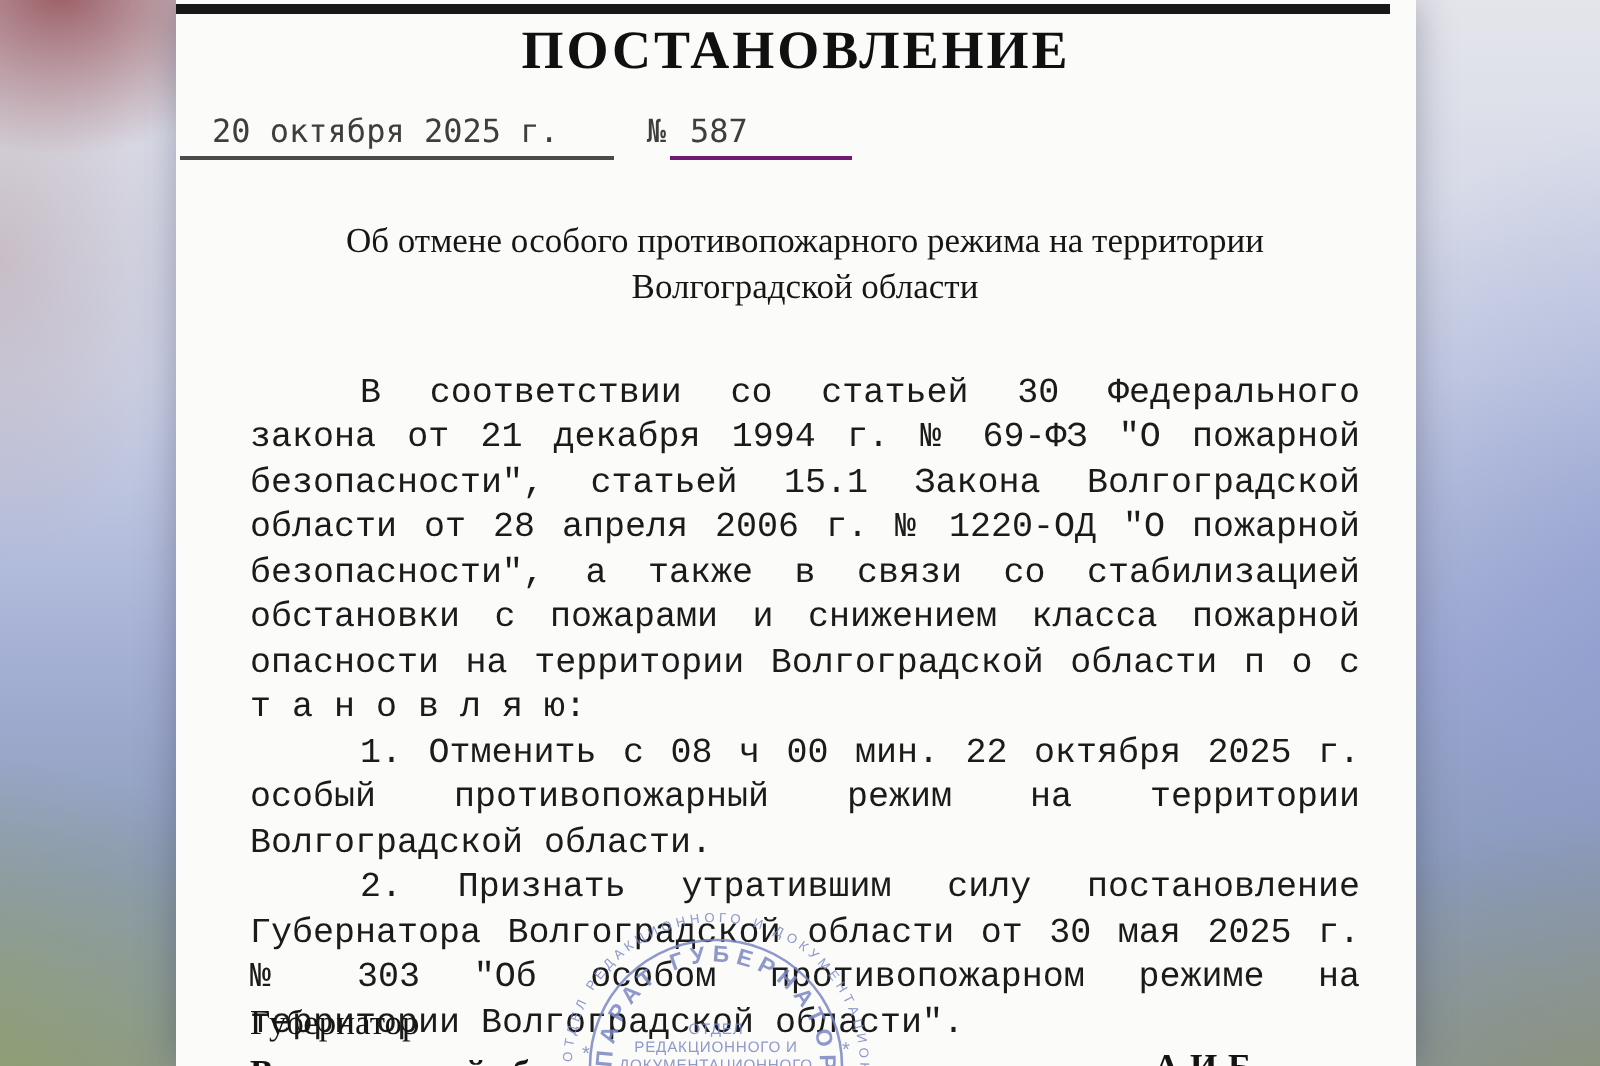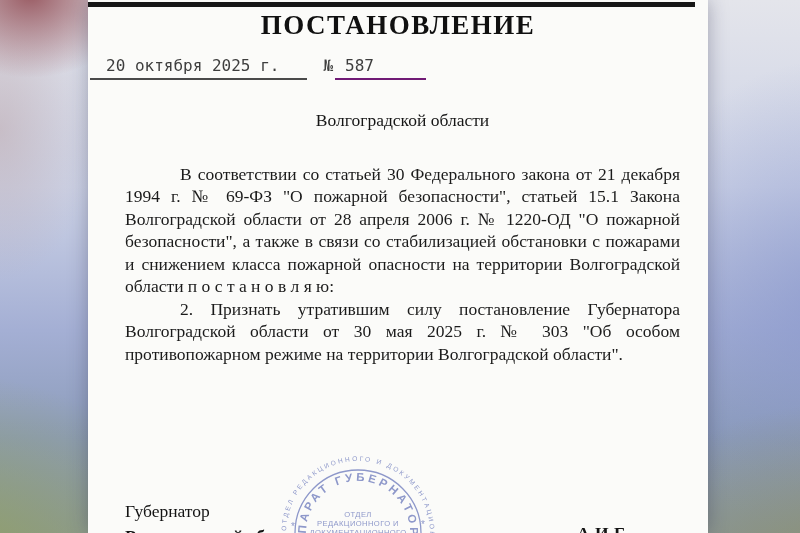--- a/index.html
+++ b/index.html
@@ -30,21 +30,21 @@
 
   .date-row { display:flex; align-items:flex-start; margin:15px 30px 0 2px;
               font-family:"DejaVu Sans Mono", monospace; font-size:16px; color:#3e3e3e; }
   .date-value { border-bottom:2px solid #4a4a4a; padding:0 28px 3px 16px; white-space:nowrap; }
   .no-sign  { margin-left:16px; padding-bottom:3px; }
   .no-value { border-bottom:2px solid #701a75; padding:0 52px 3px 10px; margin-left:2px; }
 
   .doc-title { margin:29px 28px 0 37px; text-align:center; font-size:17.5px; line-height:1.3; color:#161616; }
 
   .body-block { margin:31px 28px 0 37px; }
-  .body-block p { text-align:justify; text-indent:55px; font-size:17.5px; line-height:22.5px; color:#1b1b1b; }
+  .body-block p { text-align:justify; text-indent:55px; font-size:17.5px; line-height:22.5px; color:#1b1b1b;font-family:Liberation Mono, monospace; }
 
   .gov-line1 { position:absolute; left:37px; top:501px; font-weight:400; font-size:17.5px; color:#141414; }
   .gov-line2 { position:absolute; left:37px; top:526px; font-weight:700; font-size:17.5px; color:#141414; }
   .sig-initials { position:absolute; left:489px; top:523px; font-weight:700; font-size:17.5px; letter-spacing:0.5px; color:#141414; }
 
   .stamp { position:absolute; left:170px; top:433px; width:200px; height:200px; opacity:0.85; }
   .stamp text { fill:#7b87c2; font-family:"Liberation Sans", sans-serif; }
   .stamp .ring-t { font-size:6.6px; letter-spacing:2.2px; }
   .stamp .arc-t  { font-size:11.5px; letter-spacing:3.2px; font-weight:bold; }
   .stamp .ctr-t  { font-size:7.6px; letter-spacing:0.4px; text-anchor:middle; }
@@ -61,25 +61,27 @@
 
     <div class="doc-type">ПОСТАНОВЛЕНИЕ</div>
 
     <div class="date-row">
       <span class="date-value">20 октября 2025 г.</span>
       <span class="no-sign">№</span>
       <span class="no-value">587</span>
     </div>
 
     <div class="doc-title">
+      <div>Об отмене особого противопожарного режима на территории</div>
       <div>Волгоградской области</div>
     </div>
 
     <div class="body-block">
       <p>В соответствии со статьей 30 Федерального закона от 21 декабря 1994 г. № 69-ФЗ "О пожарной безопасности", статьей 15.1 Закона Волгоградской области от 28 апреля 2006 г. № 1220-ОД "О пожарной безопасности", а также в связи со стабилизацией обстановки с пожарами и снижением класса пожарной опасности на территории Волгоградской области п о с т а н о в л я ю:</p>
+      <p>1. Отменить с 08 ч 00 мин. 22 октября 2025 г. особый противопожарный режим на территории Волгоградской области.</p>
       <p>2. Признать утратившим силу постановление Губернатора Волгоградской области от 30 мая 2025 г. № 303 "Об особом противопожарном режиме на территории Волгоградской области".</p>
     </div>
 
     <svg class="stamp" viewBox="0 0 200 200" aria-hidden="true">
       <defs>
         <path id="ringPath" d="M 28,100 A 72,72 0 1 1 172,100 A 72,72 0 1 1 28,100"></path>
         <path id="arcPath" d="M 57.4,129.8 A 52,52 0 1 1 142.6,129.8"></path>
       </defs>
       <circle cx="100" cy="100" r="63" fill="none" stroke="#7b87c2" stroke-width="1.3"></circle>
       <text class="ring-t">

